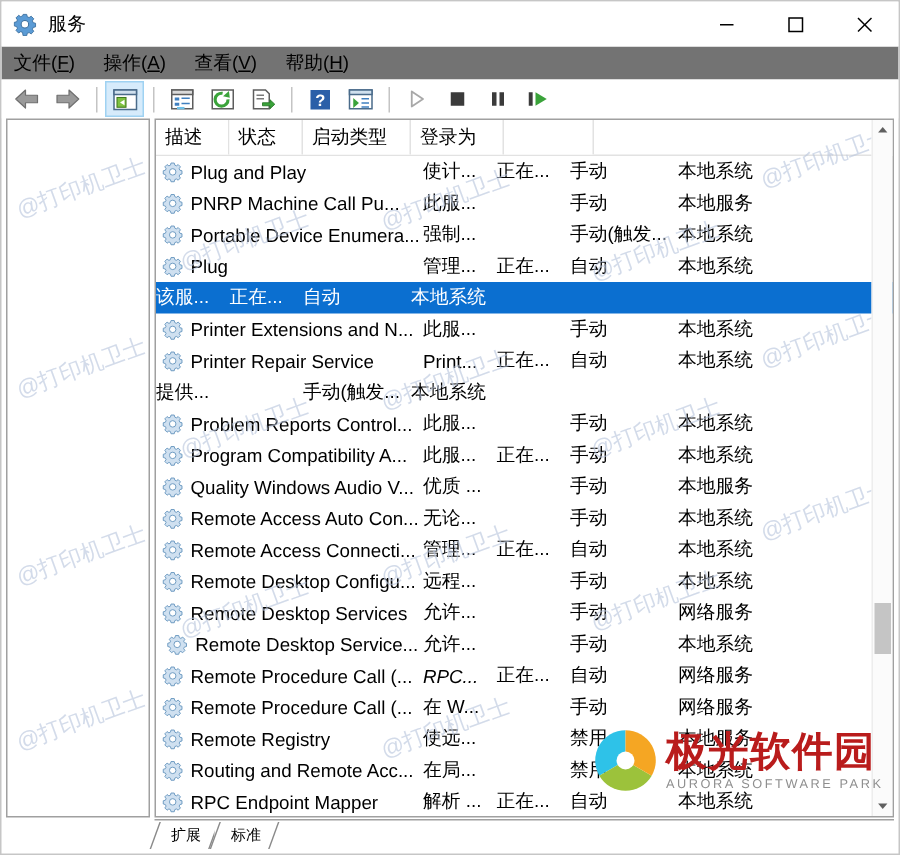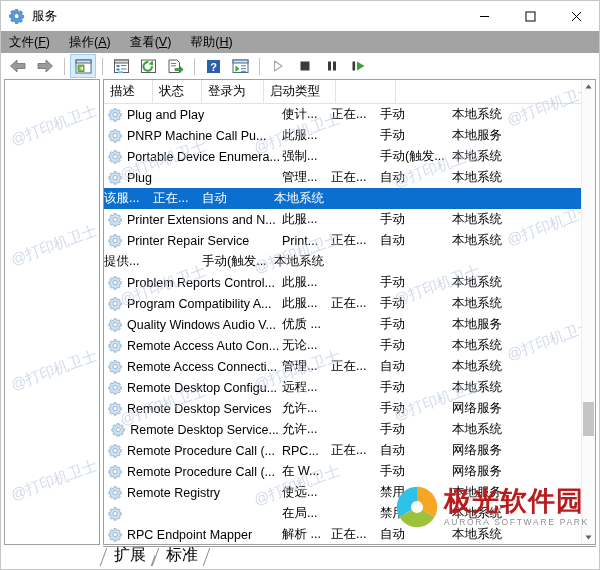--- a/index.html
+++ b/index.html
@@ -17,21 +17,21 @@
   .titlebar{height:30px;display:flex;align-items:center;background:#ffffff;
             position:relative;}
   .title-icon{width:16px;height:16px;margin-left:8px;margin-right:7px;flex:0 0 auto;}
   .title-text{font-size:12.5px;color:#000;letter-spacing:.3px;}
   .win-btns{position:absolute;right:0;top:0;height:30px;display:flex;}
   .win-btn{width:46px;height:30px;display:flex;align-items:center;justify-content:center;
            font-size:12px;color:#000;cursor:default;}
   .win-btn svg{display:block;}
 
   
-  .menubar{height:22px;display:flex;align-items:center;padding-left:8px;background:#a3a3a3;}
+  .menubar{height:22px;display:flex;align-items:center;padding-left:8px;background:#737373;}
   .menu-item{font-size:12.5px;padding:2px 9px 2px 0;margin-right:10px;color:#000;cursor:default;}
   .menu-item u{text-decoration:underline;}
 
   
   .toolbar{height:26px;display:flex;align-items:center;padding-left:4px;background:#fff;}
   .tb{width:24px;height:22px;display:flex;align-items:center;justify-content:center;
       margin-right:1px;cursor:default;border:1px solid transparent;}
   .tb.active{background:#d6ebfb;border:1px solid #9fd2f2;}
   .tbsep{width:1px;height:17px;background:#c4c4c4;margin:0 5px;}
 
@@ -71,22 +71,22 @@
   .vs-arrow{height:13px;display:flex;align-items:center;justify-content:center;
             font-size:7px;color:#606060;cursor:default;}
   .vs-thumb{position:absolute;left:1px;width:11px;background:#c5c5c5;cursor:default;}
 
   
   .tabstrip{position:absolute;left:3px;right:3px;bottom:2px;height:20px;display:flex;
             align-items:flex-end;}
   .tabstrip .spacerleft{width:96px;}
   .tabbox{flex:1;margin-left:3px;height:20px;position:relative;display:flex;align-items:center;
           border-top:1px solid #a0a0a0;}
-  .tab{position:relative;height:18px;display:flex;align-items:flex-end;padding:0 9px 0 11px;
-       font-size:16px;cursor:default;background:#fff;font-family:Liberation Mono, monospace;}
+  .tab{position:relative;height:18px;display:flex;align-items:center;padding:0 9px 0 11px;
+       font-size:10px;cursor:default;background:#fff;font-family:Liberation Mono, monospace;}
   .tab:before{content:"";position:absolute;left:0;top:0;bottom:0;width:10px;
               border-left:1px solid #8a8a8a;transform:skewX(-20deg);}
   .tab:after{content:"";position:absolute;right:0;top:0;bottom:0;width:10px;
              border-right:1px solid #8a8a8a;transform:skewX(-20deg);}
 
   
   .wm-layer{position:absolute;inset:0;pointer-events:none;z-index:4;overflow:hidden;}
   .wm{position:absolute;font-size:15px;color:#b9c6dd;opacity:.62;white-space:nowrap;
       transform:rotate(-20deg);font-family:"Liberation Sans","DejaVu Sans",sans-serif;}
   .logo-wm{position:absolute;right:6px;bottom:14px;display:flex;align-items:center;z-index:6;}
@@ -253,26 +253,26 @@
           <div class="wm" style="left: 401px; top: 251px; color: rgb(185, 198, 221);">@打印机卫士</div>
         </div>
 
       <div class="lv-head" id="lv-head">
           <div class="lv-th" style="width: 49px;">
             <span>描述</span>
           </div>
           <div class="lv-th" style="width: 49px;">
             <span>状态</span>
           </div>
+          <div class="lv-th" style="width: 72px;">
+            <span>启动类型</span>
+          </div>
           <div class="lv-th" style="width: 62px;">
             <span>登录为</span>
           </div>
-          <div class="lv-th" style="width: 72px;">
-            <span>启动类型</span>
-          </div>
           <div class="lv-th" style="width: 60px;">
             <span></span>
           </div>
         </div>
 
       <div class="rows" id="rows">
           <div class="row">
             <div class="cell name" style="width: 178px;">
               <svg class="svcico" viewBox="0 0 16 16">
                 <g fill="#cfe0f0" stroke="#6f9bc2" stroke-width=".7">
@@ -497,21 +497,21 @@
           <div class="row">
             <div class="cell name" style="width: 178px;">
               <svg class="svcico" viewBox="0 0 16 16">
                 <g fill="#cfe0f0" stroke="#6f9bc2" stroke-width=".7">
                   <path d="M6.4 1.8h2.3l.4 1.5 1.1.5 1.3-.9 1.6 1.6-.9 1.3.5 1.1 1.5.4v2.3l-1.5.4-.5 1.1.9 1.3-1.6 1.6-1.3-.9-1.1.5-.4 1.5H6.4L6 13.6l-1.1-.5-1.3.9-1.6-1.6.9-1.3-.5-1.1-1.5-.4V7.3l1.5-.4.5-1.1-.9-1.3 1.6-1.6 1.3.9 1.1-.5z"></path>
                 </g>
                 <circle cx="7.6" cy="8.1" r="2.3" fill="#ffffff" stroke="#6f9bc2" stroke-width=".7"></circle>
               </svg>
               <span>Remote Procedure Call (...</span>
             </div>
-            <div class="cell" style="width: 49px;">RPC...</div>
+            <div class="cell" style="width: 49px; font-style: italic;">RPC...</div>
             <div class="cell" style="width: 49px;">正在...</div>
             <div class="cell" style="width: 72px;">自动</div>
             <div class="cell" style="width: 62px;">网络服务</div>
           </div>
           <div class="row">
             <div class="cell name" style="width: 178px;">
               <svg class="svcico" viewBox="0 0 16 16">
                 <g fill="#cfe0f0" stroke="#6f9bc2" stroke-width=".7">
                   <path d="M6.4 1.8h2.3l.4 1.5 1.1.5 1.3-.9 1.6 1.6-.9 1.3.5 1.1 1.5.4v2.3l-1.5.4-.5 1.1.9 1.3-1.6 1.6-1.3-.9-1.1.5-.4 1.5H6.4L6 13.6l-1.1-.5-1.3.9-1.6-1.6.9-1.3-.5-1.1-1.5-.4V7.3l1.5-.4.5-1.1-.9-1.3 1.6-1.6 1.3.9 1.1-.5z"></path>
                 </g>
@@ -540,20 +540,21 @@
             <div class="cell" style="width: 62px;">本地服务</div>
           </div>
           <div class="row">
             <div class="cell name" style="width: 178px;">
               <svg class="svcico" viewBox="0 0 16 16">
                 <g fill="#cfe0f0" stroke="#6f9bc2" stroke-width=".7">
                   <path d="M6.4 1.8h2.3l.4 1.5 1.1.5 1.3-.9 1.6 1.6-.9 1.3.5 1.1 1.5.4v2.3l-1.5.4-.5 1.1.9 1.3-1.6 1.6-1.3-.9-1.1.5-.4 1.5H6.4L6 13.6l-1.1-.5-1.3.9-1.6-1.6.9-1.3-.5-1.1-1.5-.4V7.3l1.5-.4.5-1.1-.9-1.3 1.6-1.6 1.3.9 1.1-.5z"></path>
                 </g>
                 <circle cx="7.6" cy="8.1" r="2.3" fill="#ffffff" stroke="#6f9bc2" stroke-width=".7"></circle>
               </svg>
+              <span>Routing and Remote Acc...</span>
             </div>
             <div class="cell" style="width: 49px;">在局...</div>
             <div class="cell" style="width: 49px;"></div>
             <div class="cell" style="width: 72px;">禁用</div>
             <div class="cell" style="width: 62px;">本地系统</div>
           </div>
           <div class="row">
             <div class="cell name" style="width: 178px;">
               <svg class="svcico" viewBox="0 0 16 16">
                 <g fill="#cfe0f0" stroke="#6f9bc2" stroke-width=".7">

